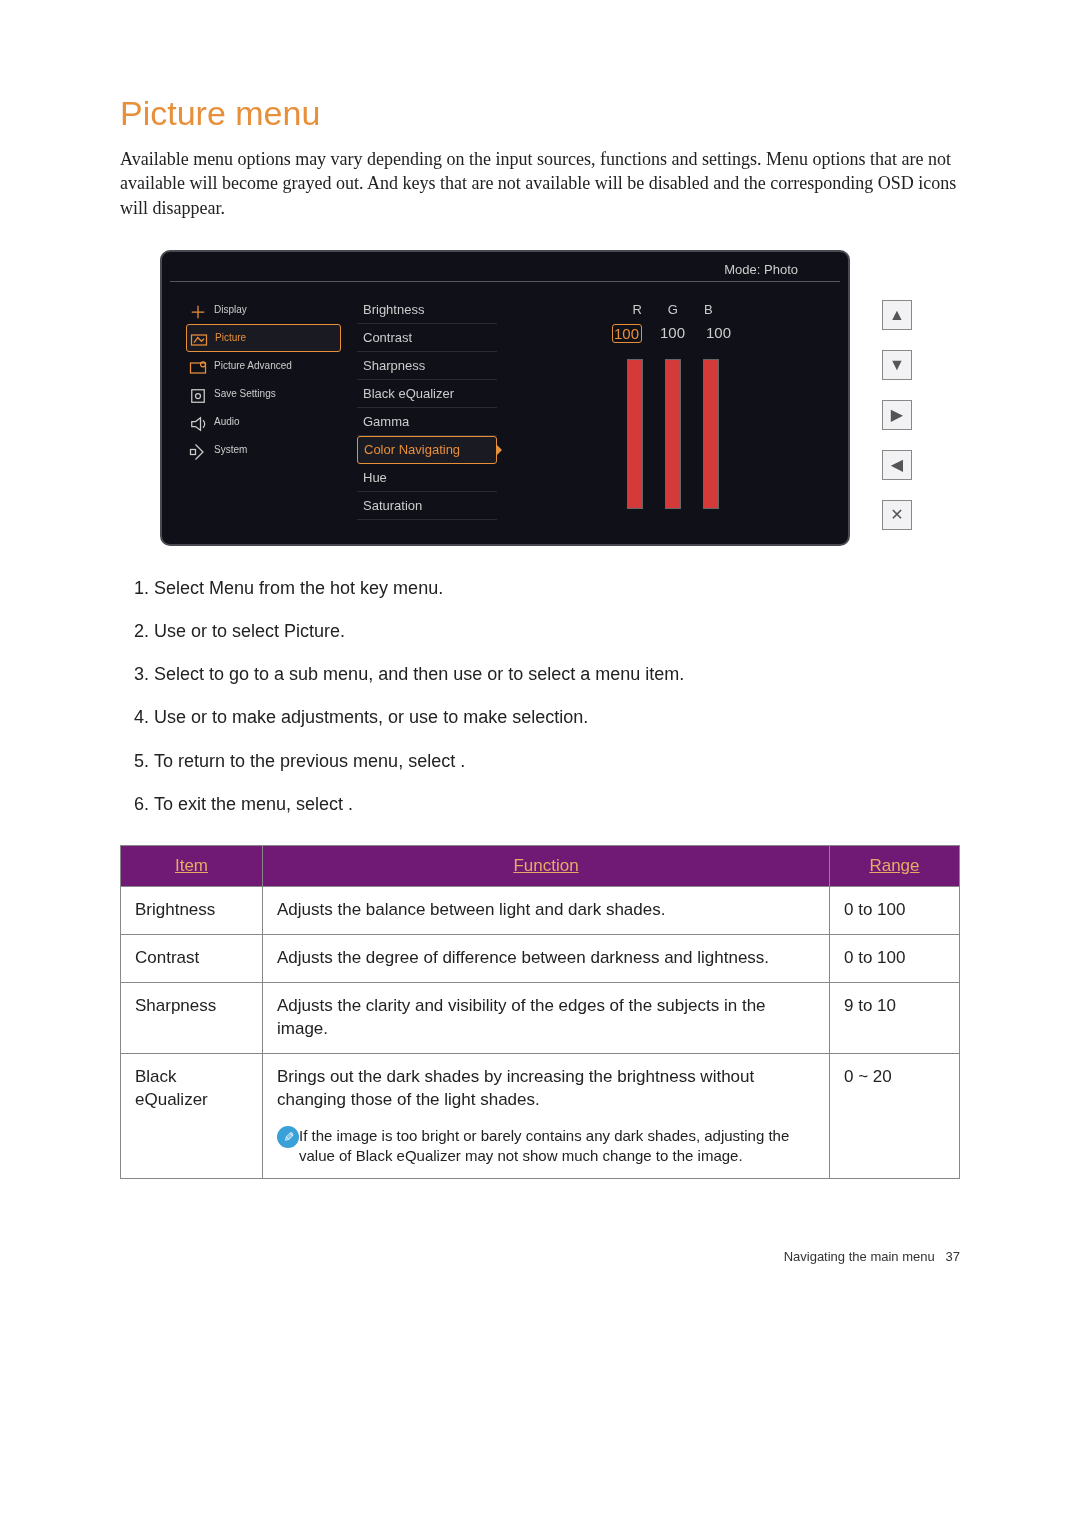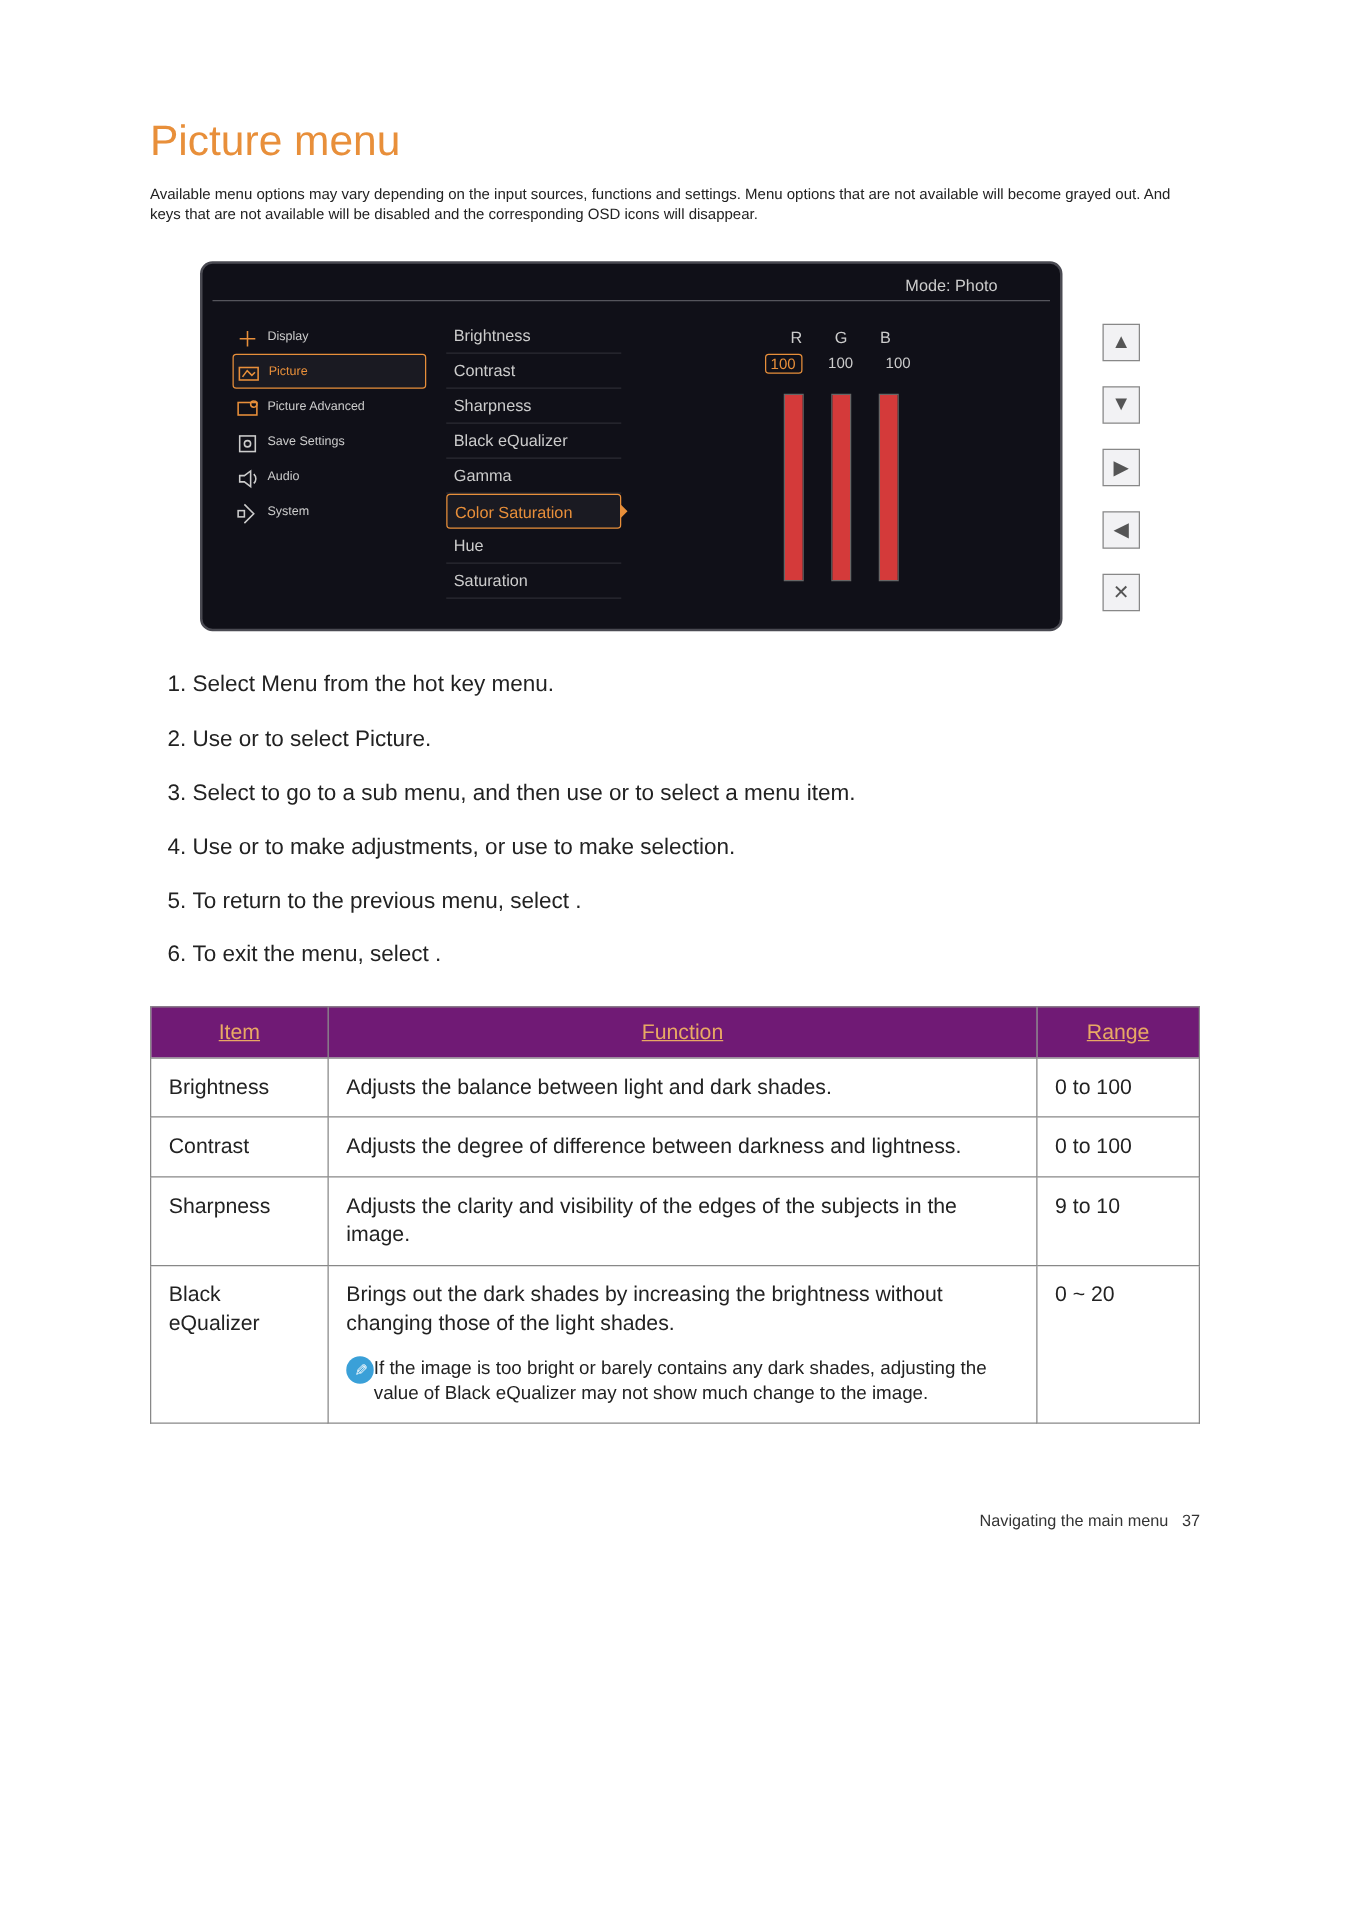--- a/index.html
+++ b/index.html
@@ -12,23 +12,24 @@
     padding: 80px 120px 40px 120px;
   }
   h1.title {
     color: #e88f3a;
     font-weight: 400;
     font-size: 34px;
     margin-bottom: 14px;
     margin-top: 14px;
   }
   p.intro {
-    font-size: 12px;
+    font-size: 18px;
     line-height: 1.35;
     margin-bottom: 30px;
+    font-family: Liberation Serif, serif;
   }
   .osd-wrap {
     position: relative;
     margin: 0 0 30px 40px;
     display: flex;
     align-items: flex-start;
     gap: 32px;
   }
   .osd {
     width: 690px;
@@ -83,21 +84,21 @@
   .col3 .row3.sel::after {
     content:""; position:absolute; right:-6px; top:50%; transform:translateY(-50%);
     border-top:6px solid transparent; border-bottom:6px solid transparent;
     border-left:6px solid #e88f3a;
   }
   .col3 .row3.blank { border-bottom:1px solid #2b2b33; }
   .col4 { flex:1; }
   .rgb-heads { display:flex; justify-content:center; gap:26px; color:#ccc; font-size:13px; height:28px; align-items:center; }
   .rgb-vals { display:flex; justify-content:center; gap:16px; margin-bottom:6px; }
   .rgb-vals .vbox {
-    width:30px; text-align:center; color:#ccc; font-size:12px;
+    width:30px; text-align:center; color:#ccc; font-size:15px;
   }
   .rgb-vals .vbox.sel { border:1px solid #e88f3a; border-radius:3px; color:#e88f3a; }
   .bars { display:flex; justify-content:center; gap:22px; height:160px; align-items:flex-end; margin-top:4px;}
   .bar-outer { width:16px; height:150px; border:1px solid #666; position:relative; }
   .bar-inner { position:absolute; bottom:0; left:0; right:0; background:#d43a3a; }
   .side-btns { display:flex; flex-direction:column; gap:20px; margin-top:50px; }
   .sbtn {
     width:30px; height:30px; border:1px solid #888; background:#f2f2f4;
     display:flex; align-items:center; justify-content:center; font-size:16px; color:#555;
   }
@@ -177,21 +178,21 @@
               </svg></span>
             <span>System</span>
           </div>
         </div>
       <div class="col2" id="col2">
           <div class="row2">Brightness</div>
           <div class="row2">Contrast</div>
           <div class="row2">Sharpness</div>
           <div class="row2">Black eQualizer</div>
           <div class="row2">Gamma</div>
-          <div class="row2 sel">Color Saturation</div>
+          <div class="row2 sel">Color Navigating</div>
           <div class="row2">Hue</div>
           <div class="row2">Saturation</div>
         </div>
       <div class="col4">
         <div class="rgb-heads" id="rgbh">
             <span>R</span>
             <span>G</span>
             <span>B</span>
           </div>
         <div class="rgb-vals" id="rgbv">

